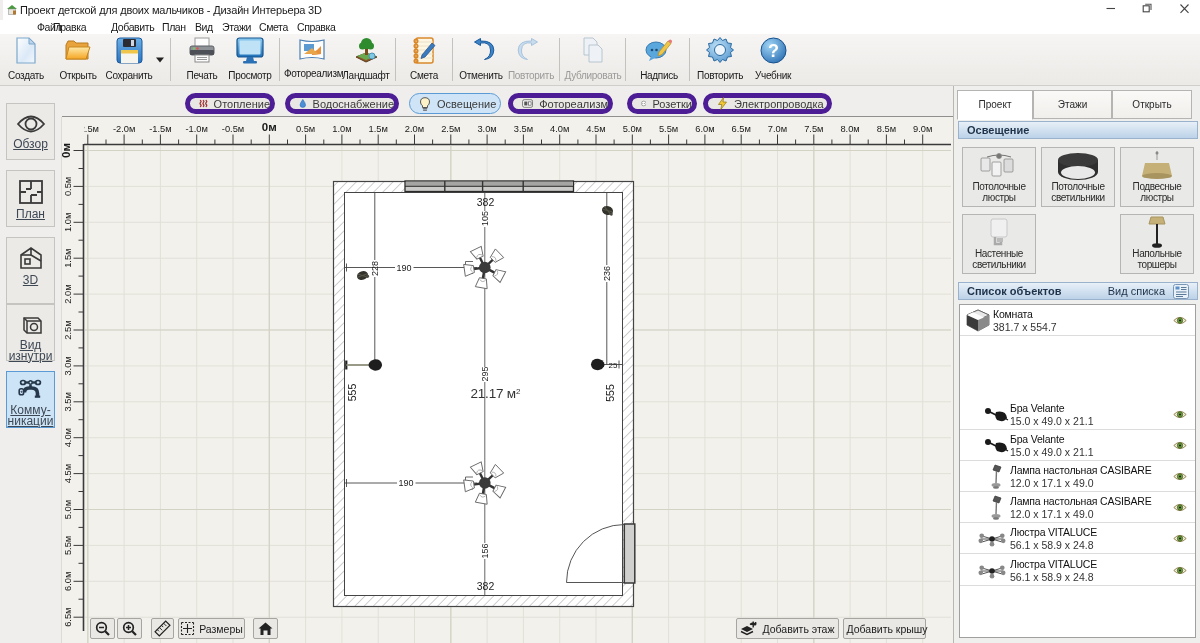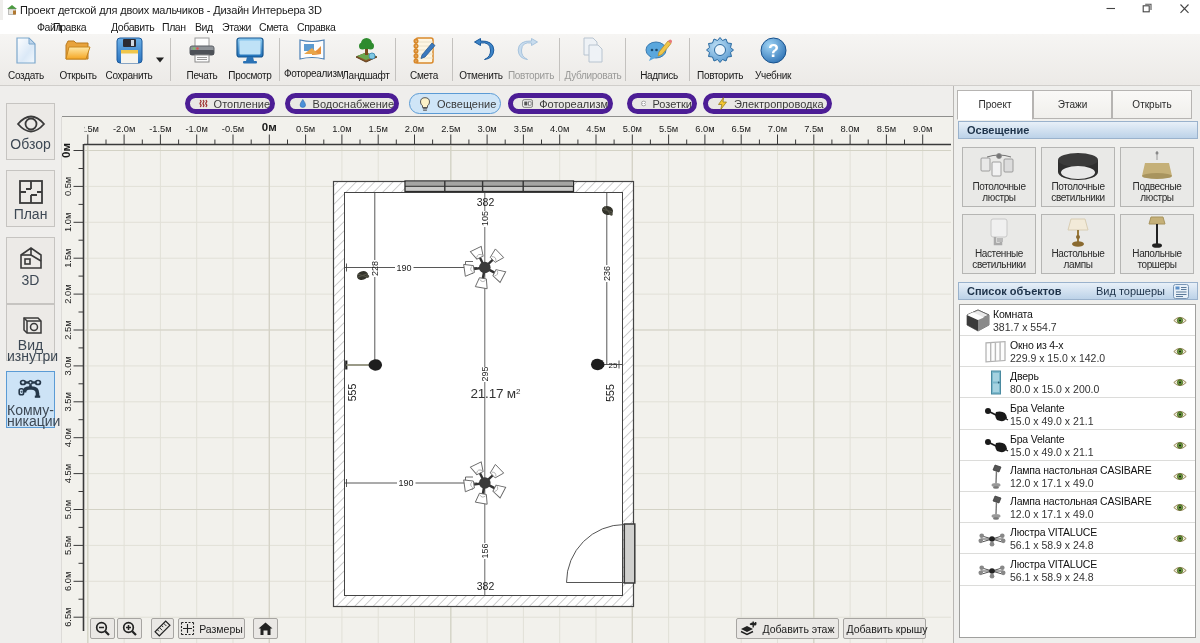--- a/index.html
+++ b/index.html
@@ -16,21 +16,21 @@
 .tbtn .lbl.dis { color:#9a9a98; }
 .tsep { position:absolute; top:4px; width:1px; height:43px; background:#c4c2bf; }
 #pillrow { left:62px; top:86px; width:891px; height:31px; background:#efeeec; border-bottom:1px solid #8f8f8d; }
 #pillrow-left { left:0px; top:86px; width:62px; height:31px; background:#efeeec; }
 .pill { position:absolute; top:7px; height:21px; border:5px solid #4c1d95; border-radius:11px; background:#e9e8e5; font-size:11px; color:#3a3a3a; display:flex; align-items:center; white-space:nowrap; }
 .pill.sel { background:#cfe5f7; border:1px solid #5b9bd5; }
 .pill svg { margin:0 6px 0 9px; }
 #sidebar { left:0; top:117px; width:62px; height:526px; background:#efeeec; border-right:1px solid #dddbd8; }
 .sbtn { position:absolute; left:6px; width:49px; border:1px solid #c6c4c1; background:#eceae7; text-align:center; color:#3d4854; }
 .sbtn.sel { background:#cde3f6; border:1px solid #5b9bd5; }
-.sbtn .slbl { font-size:14px; line-height:10.5px; }
+.sbtn .slbl { font-size:12px; line-height:10.5px;text-decoration:underline; }
 #canvas { left:62px; top:117px; width:891px; height:526px; background:#f2f1ec; }
 #rightpanel { left:953px; top:86px; width:247px; height:557px; background:#efefed; border-left:1px solid #b9b7b4; }
 .tab { position:absolute; top:4px; height:29px; background:linear-gradient(#faf9f7,#f0efec); border:1px solid #b6b4b2; font-size:10px; color:#2a2a2a; text-align:center; line-height:27px; }
 .tab.active { background:#ffffff; border-bottom:1px solid #ffffff; height:30px; z-index:2; }
 .phead { position:absolute; left:4px; width:240px; height:18px; background:linear-gradient(#e8f0f8,#bcd2e8); border:1px solid #9ab2cc; font-size:11px; font-weight:bold; color:#1d3249; padding:2px 0 0 8px; }
 .card { position:absolute; width:74px; height:60px; background:#e9e9e7; border:1px solid #b5b5b3; text-align:center; }
 .card .clbl { position:absolute; bottom:3px; width:100%; font-size:10px; letter-spacing:-0.4px; line-height:11px; color:#2a2a2a; }
 #objlist { position:absolute; left:5px; top:218px; width:237px; height:334px; background:#ffffff; border:1px solid #a0a09e; }
 .row { position:absolute; left:0; width:235px; height:31px; border-bottom:1px solid #dcdcda;text-decoration:underline; }
 .row .nm { position:absolute; left:50px; top:3px; font-size:10.5px; letter-spacing:-0.2px; color:#111; white-space:nowrap; }
@@ -745,86 +745,47 @@
     <div class="clbl">Подвесные<br>люстры</div>
   </div>
   <div class="card" style="left:8px;top:128px">
     <svg style="margin-top:3px" width="36" height="30" viewBox="0 0 36 30">
         <rect x="10" y="1" width="16" height="18" rx="2" fill="#f0f0f0" stroke="#c8c8c8"></rect>
         <path d="M14 19 L14 26 L20 26 L20 22" fill="none" stroke="#aaa" stroke-width="2.5"></path>
         <rect x="16" y="20" width="6" height="4" fill="#bbb"></rect>
       </svg>
     <div class="clbl">Настенные<br>светильники</div>
   </div>
-  <div class="card" style="left:87px;top:128px">
-    <svg style="margin-top:2px" width="34" height="32" viewBox="0 0 34 32">
-        <path d="M10 2 L24 2 L27 13 L7 13 Z" fill="#f2ead8" stroke="#d8cdb4"></path>
-        <line x1="17" y1="13" x2="17" y2="25" stroke="#9a7a3a" stroke-width="2"></line>
-        <ellipse cx="17" cy="27" rx="6" ry="2.8" fill="#8a6a30"></ellipse>
-        <circle cx="17" cy="20" r="2" fill="#8a6a30"></circle>
-      </svg>
-    <div class="clbl">Настольные<br>лампы</div>
-  </div>
   <div class="card" style="left:166px;top:128px">
     <svg style="margin-top:1px" width="30" height="34" viewBox="0 0 30 34">
         <path d="M9 1 L21 1 L23 8 L7 8 Z" fill="#c5b078" stroke="#a8945e"></path>
         <line x1="15" y1="8" x2="15" y2="28" stroke="#222" stroke-width="2"></line>
         <ellipse cx="15" cy="29.5" rx="5" ry="2.3" fill="#222"></ellipse>
       </svg>
     <div class="clbl">Напольные<br>торшеры</div>
   </div>
   <div class="phead" style="top:196px">Список объектов
-    <span style="position:absolute;right:32px;font-weight:normal;color:#1d3249">Вид торшеры</span>
+    <span style="position:absolute;right:32px;font-weight:normal;color:#1d3249">Вид списка</span>
     <svg style="position:absolute;right:8px;top:1px" width="16" height="15" viewBox="0 0 16 15">
         <rect x="0.5" y="0.5" width="15" height="14" rx="2" fill="#e8f0f8" stroke="#7a96b5"></rect>
         <rect x="2.5" y="2.5" width="4" height="3" fill="#5b8fc8"></rect>
         <path d="M8 3.5 H13.5 M8 5.5 H13.5 M3 8 H13.5 M3 10.5 H13.5 M3 12.5 H10" stroke="#5b7a9a" stroke-width="1"></path>
       </svg>
   </div>
   <div id="objlist">
       <div class="row first" style="top:0.0px">
         <svg style="position:absolute;left:5px;top:4px" width="26" height="24" viewBox="0 0 26 24">
           <path d="M2 6 L13 1 L24 6 L24 16 L13 22 L2 16 Z" fill="#f5f5f5" stroke="#555" stroke-width="0.8"></path>
           <path d="M2 6 L13 11 L24 6 L13 1 Z" fill="#e8e8e8" stroke="#555" stroke-width="0.8"></path>
           <path d="M13 11 L13 22 L2 16 L2 6 Z" fill="#3a3a3a"></path>
           <path d="M13 11 L24 6 L24 16 L13 22 Z" fill="#8a8a8a"></path>
           <path d="M2 6 L8 3.3 L19 8.5 L13 11 Z" fill="#fdfdfd"></path>
         </svg>
         <div class="nm">Комната</div>
         <div class="dm">381.7 x 554.7</div>
-        <svg class="eye" width="14" height="11" viewBox="0 0 14 11">
-          <path d="M0.8 5.5 Q7 -0.8 13.2 5.5 Q7 11.8 0.8 5.5 Z" fill="#f5f0dc" stroke="#8a7a4a" stroke-width="0.9"></path>
-          <circle cx="7" cy="5.5" r="2.7" fill="#6a9a3a" stroke="#3a5a1a" stroke-width="0.7"></circle>
-          <circle cx="7" cy="5.5" r="1.1" fill="#222"></circle>
-        </svg>
-      </div>
-      <div class="row" style="top:31.2px">
-        <svg style="position:absolute;left:24px;top:3px" width="24" height="25" viewBox="0 0 24 25">
-          <g transform="skewY(-4)">
-            <rect x="2" y="4" width="19" height="19" fill="#fdfdfd" stroke="#b0b0b0" stroke-width="1.2"></rect>
-            <path d="M6.7 4 V23 M11.4 4 V23 M16.1 4 V23" stroke="#b8b8b8" stroke-width="1.4"></path>
-          </g>
-        </svg>
-        <div class="nm">Окно из 4-х</div>
-        <div class="dm">229.9 x 15.0 x 142.0</div>
-        <svg class="eye" width="14" height="11" viewBox="0 0 14 11">
-          <path d="M0.8 5.5 Q7 -0.8 13.2 5.5 Q7 11.8 0.8 5.5 Z" fill="#f5f0dc" stroke="#8a7a4a" stroke-width="0.9"></path>
-          <circle cx="7" cy="5.5" r="2.7" fill="#6a9a3a" stroke="#3a5a1a" stroke-width="0.7"></circle>
-          <circle cx="7" cy="5.5" r="1.1" fill="#222"></circle>
-        </svg>
-      </div>
-      <div class="row" style="top:62.4px">
-        <svg style="position:absolute;left:30px;top:3px" width="12" height="25" viewBox="0 0 12 25">
-          <rect x="1.5" y="1" width="9" height="23" fill="#7ab8cc" stroke="#4a8aa0"></rect>
-          <rect x="3" y="3" width="6" height="8.5" fill="#a5d2e0"></rect>
-          <rect x="3" y="13.5" width="6" height="8.5" fill="#a5d2e0"></rect>
-          <circle cx="8.7" cy="12.5" r="0.9" fill="#2a5a70"></circle>
-        </svg>
-        <div class="nm">Дверь</div>
-        <div class="dm">80.0 x 15.0 x 200.0</div>
         <svg class="eye" width="14" height="11" viewBox="0 0 14 11">
           <path d="M0.8 5.5 Q7 -0.8 13.2 5.5 Q7 11.8 0.8 5.5 Z" fill="#f5f0dc" stroke="#8a7a4a" stroke-width="0.9"></path>
           <circle cx="7" cy="5.5" r="2.7" fill="#6a9a3a" stroke="#3a5a1a" stroke-width="0.7"></circle>
           <circle cx="7" cy="5.5" r="1.1" fill="#222"></circle>
         </svg>
       </div>
       <div class="row" style="top:93.6px">
         <svg style="position:absolute;left:24px;top:7px" width="26" height="18" viewBox="0 0 26 18">
           <circle cx="4" cy="5" r="3" fill="#1a1a1a"></circle>
           <line x1="6" y1="6" x2="14" y2="10" stroke="#1a1a1a" stroke-width="1.8"></line>

